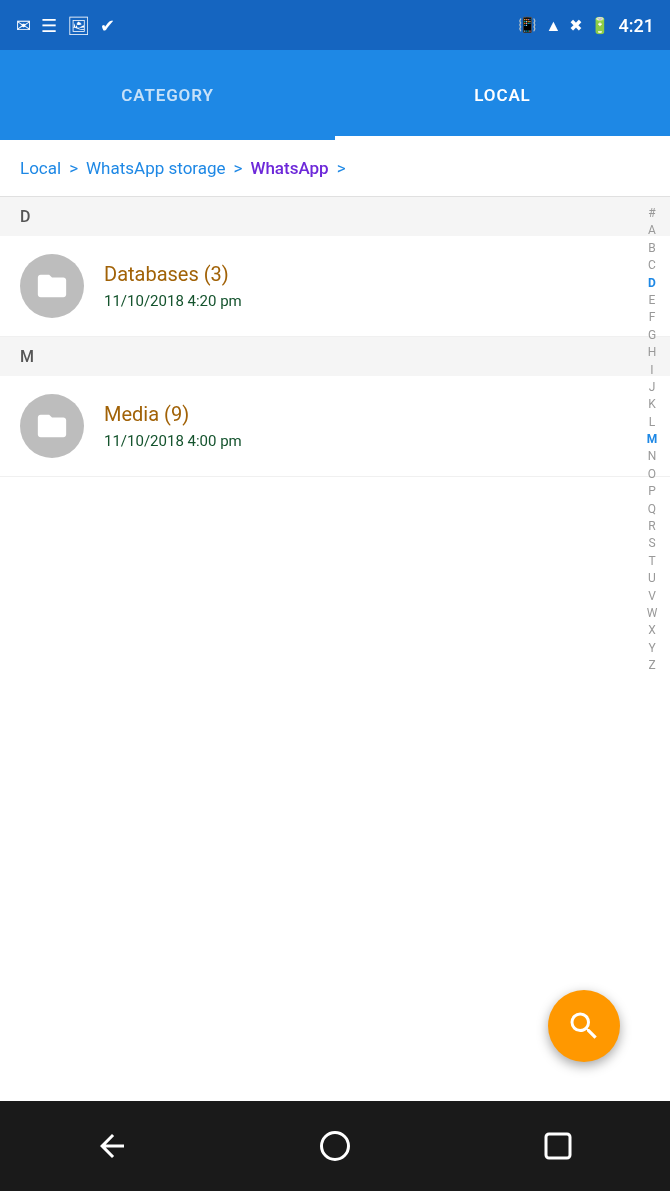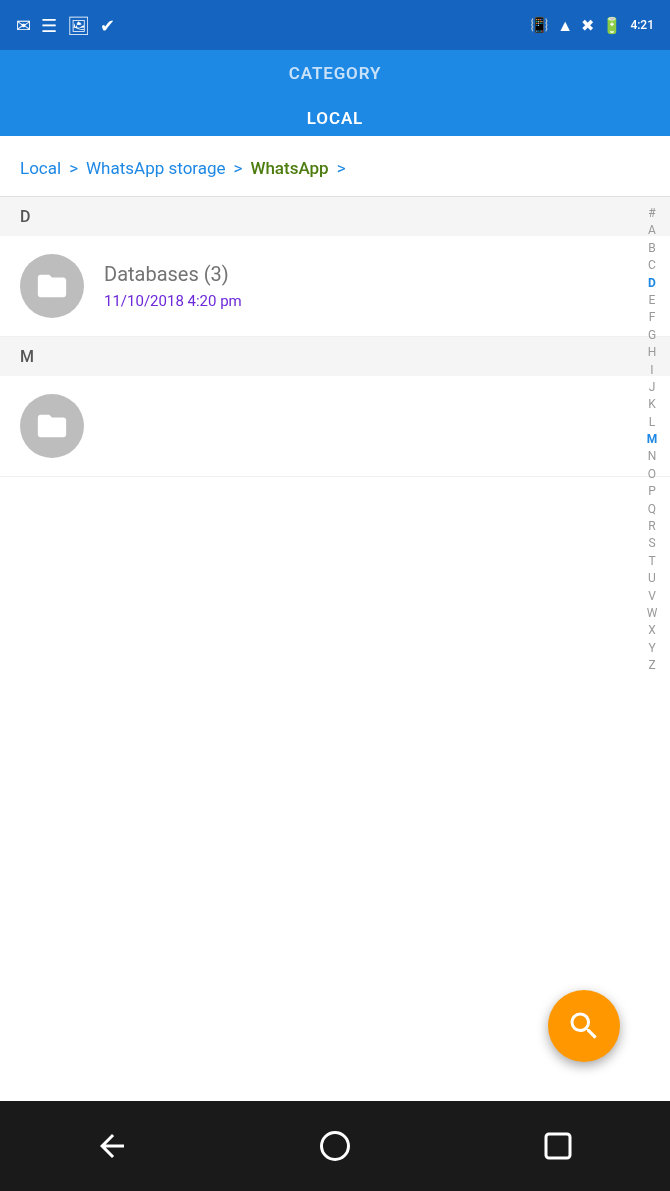--- a/index.html
+++ b/index.html
@@ -33,32 +33,31 @@
     }
     .status-bar-right {
       display: flex;
       align-items: center;
       gap: 8px;
       color: #fff;
       font-size: 16px;
     }
     .status-time {
       color: #fff;
-      font-size: 12px;
+      font-size: 18px;
       font-weight: 500;
     }
 
     
     .tab-bar {
       width: 100%;
       height: 90px;
       background: #1e88e5;
       display: flex;
       align-items: stretch;
-      flex-direction: column;
     }
     .tab-item {
       flex: 1;
       display: flex;
       align-items: center;
       justify-content: center;
       color: rgba(255,255,255,0.75);
       font-size: 17px;
       font-weight: 600;
       letter-spacing: 0.05em;
@@ -86,21 +85,21 @@
       align-items: center;
       gap: 8px;
       background: #fff;
       border-bottom: 1px solid #e0e0e0;
     }
     .breadcrumb-item {
       color: #1e88e5;
       font-size: 17px;
     }
     .breadcrumb-item.active {
-      color: #4d7c0f;
+      color: #6d28d9;
       font-weight: 500;
     }
     .breadcrumb-sep {
       color: #1e88e5;
       font-size: 17px;
     }
 
     
     .alpha-index {
       position: absolute;
@@ -161,26 +160,26 @@
       fill: #fff;
     }
     .item-info {
       margin-left: 20px;
       display: flex;
       flex-direction: column;
       gap: 6px;
     }
     .item-name {
       font-size: 20px;
-      color: #737373;
+      color: #a16207;
       font-weight: 400;
     }
     .item-date {
       font-size: 15px;
-      color: #6d28d9;
+      color: #14532d;
     }
 
     
     .fab {
       position: absolute;
       bottom: 40px;
       right: 50px;
       width: 72px;
       height: 72px;
       border-radius: 50%;
@@ -313,20 +312,24 @@
 
   <div class="section-header">
     <span>M</span>
   </div>
   <div class="list-item">
     <div class="folder-icon-circle">
       <svg viewBox="0 0 24 24" xmlns="http://www.w3.org/2000/svg">
         <path d="M10 4H4c-1.1 0-1.99.9-1.99 2L2 18c0 1.1.9 2 2 2h16c1.1 0 2-.9 2-2V8c0-1.1-.9-2-2-2h-8l-2-2z"></path>
       </svg>
     </div>
+    <div class="item-info">
+      <span class="item-name">Media (9)</span>
+      <span class="item-date">11/10/2018 4:00 pm</span>
+    </div>
   </div>
 
   <div class="fab">
     <svg viewBox="0 0 24 24" xmlns="http://www.w3.org/2000/svg">
       <path d="M15.5 14h-.79l-.28-.27A6.471 6.471 0 0 0 16 9.5 6.5 6.5 0 1 0 9.5 16c1.61 0 3.09-.59 4.23-1.57l.27.28v.79l5 4.99L20.49 19l-4.99-5zm-6 0C7.01 14 5 11.99 5 9.5S7.01 5 9.5 5 14 7.01 14 9.5 11.99 14 9.5 14z"></path>
     </svg>
   </div>
 
 </div>
 

